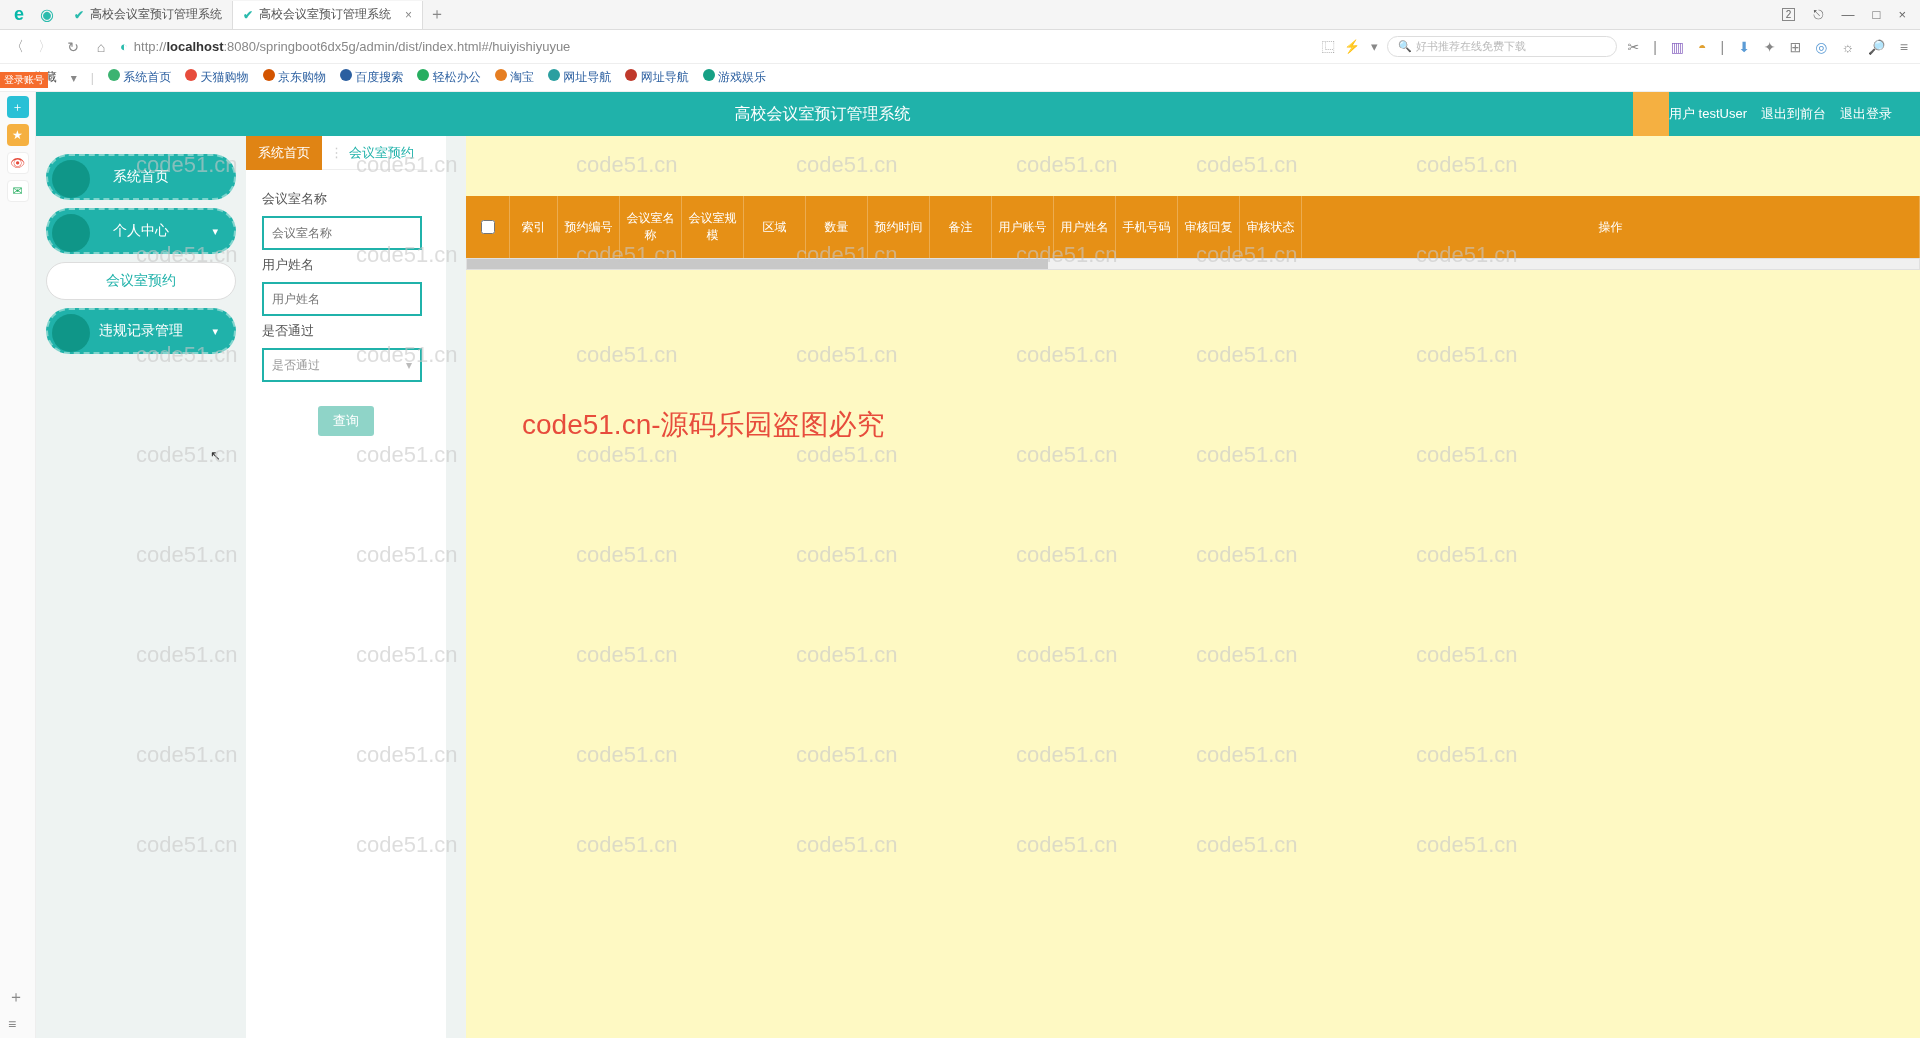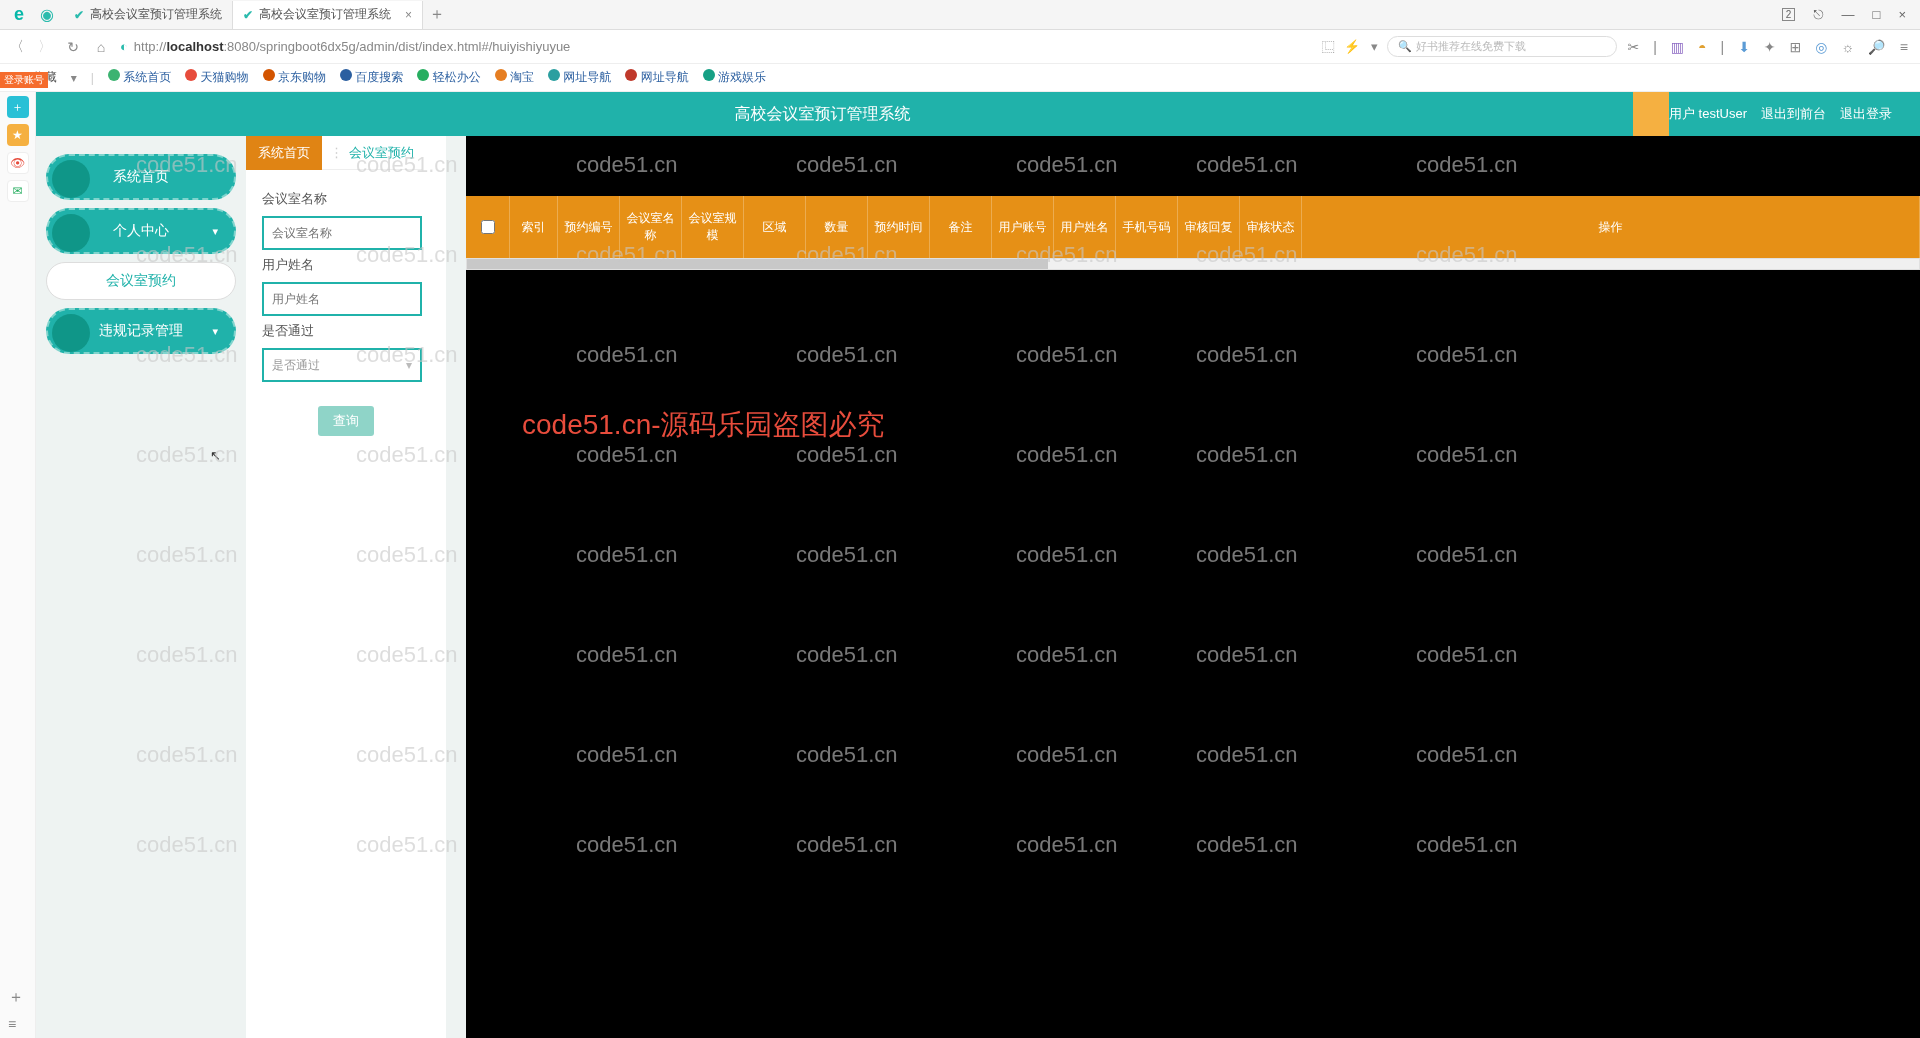--- a/index.html
+++ b/index.html
@@ -62,21 +62,21 @@
 .tabs-row { height: 34px; display: flex; align-items: stretch; }
 .tab-orange { background: #e08414; color: #fff; font-size: 13px; display: flex; align-items: center; padding: 0 12px; }
 .tab-close { background: #fff; color: #888; font-size: 13px; display: flex; align-items: center; padding: 0 8px; gap: 6px; border-bottom: 1px solid #eee; }
 .tab-close .t { color: #20b2aa; }
 .form-area { padding: 14px 16px; }
 .flabel { font-size: 13px; color: #555; margin-bottom: 8px; margin-top: 6px; }
 .finput { width: 160px; height: 34px; border: 2px solid #20b2aa; padding: 0 8px; font-size: 12px; color: #999; outline: none; display: flex; align-items: center; }
 .fselect { width: 160px; height: 34px; border: 2px solid #20b2aa; padding: 0 8px; font-size: 12px; color: #999; display: flex; align-items: center; justify-content: space-between; }
 .qbtn { width: 56px; height: 30px; background: #8fd4c8; color: #fff; border: none; border-radius: 3px; font-size: 13px; margin: 24px auto 0; display: block; cursor: pointer; }
 
-.main-area { flex: 1; background: #000000; padding-top: 60px; position: relative; }
+.main-area { flex: 1; background: #fef9c3; padding-top: 60px; position: relative; }
 .table-wrap { background: #fff; }
 .thead { display: flex; background: #e69016; height: 62px; }
 .th { color: #fff; font-size: 12px; display: flex; align-items: center; justify-content: center; text-align: center; border-right: 1px solid rgba(255,255,255,0.25); padding: 0 4px; line-height: 1.4; }
 .th.chk { width: 44px; }
 .th input { width: 14px; height: 14px; }
 .nodata { text-align: center; color: #999; padding: 12px; font-size: 13px; background: #fff; }
 .scroll-track { height: 12px; background: #f0f0f0; position: relative; border: 1px solid #e0e0e0; }
 .scroll-thumb { position: absolute; left: 0; top: 0; height: 100%; width: 40%; background: #c8c8c8; }
 
 

